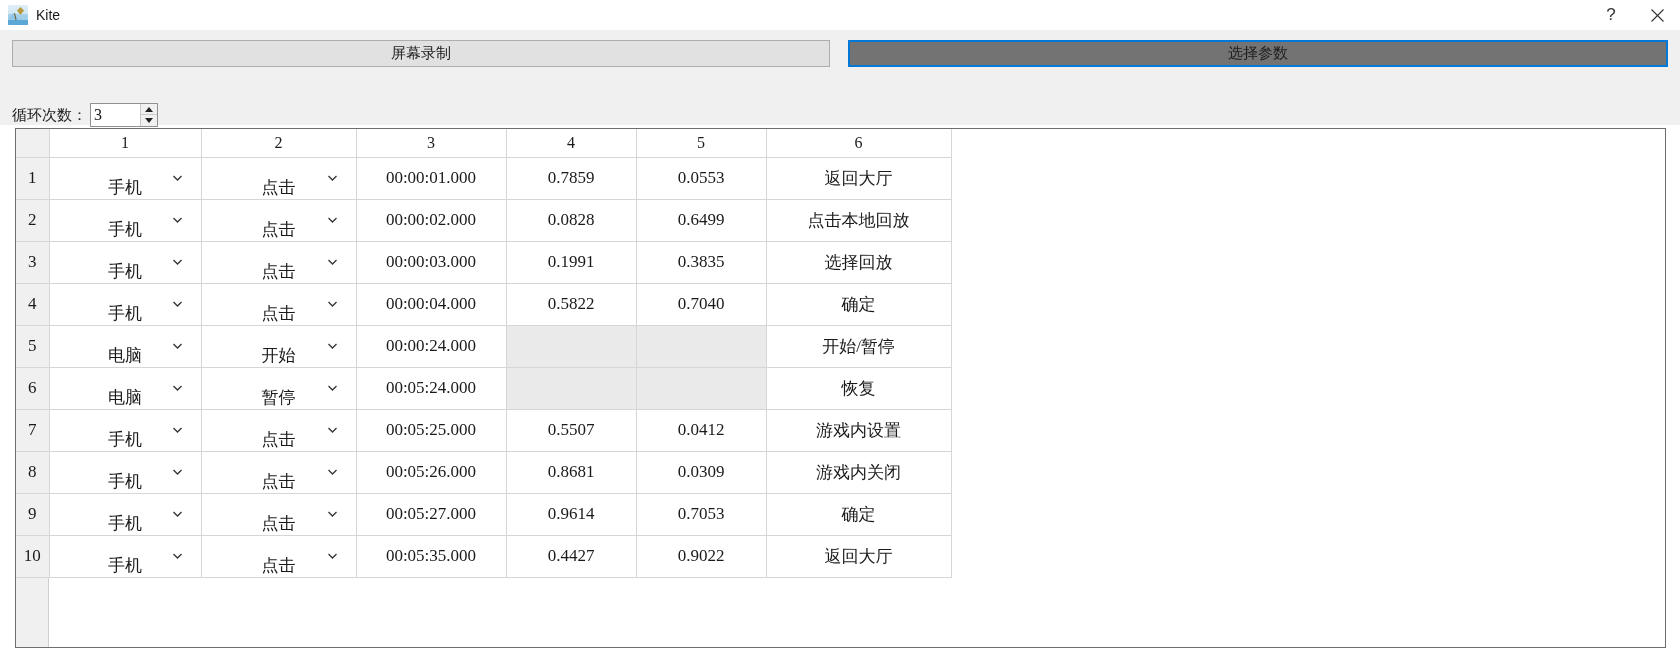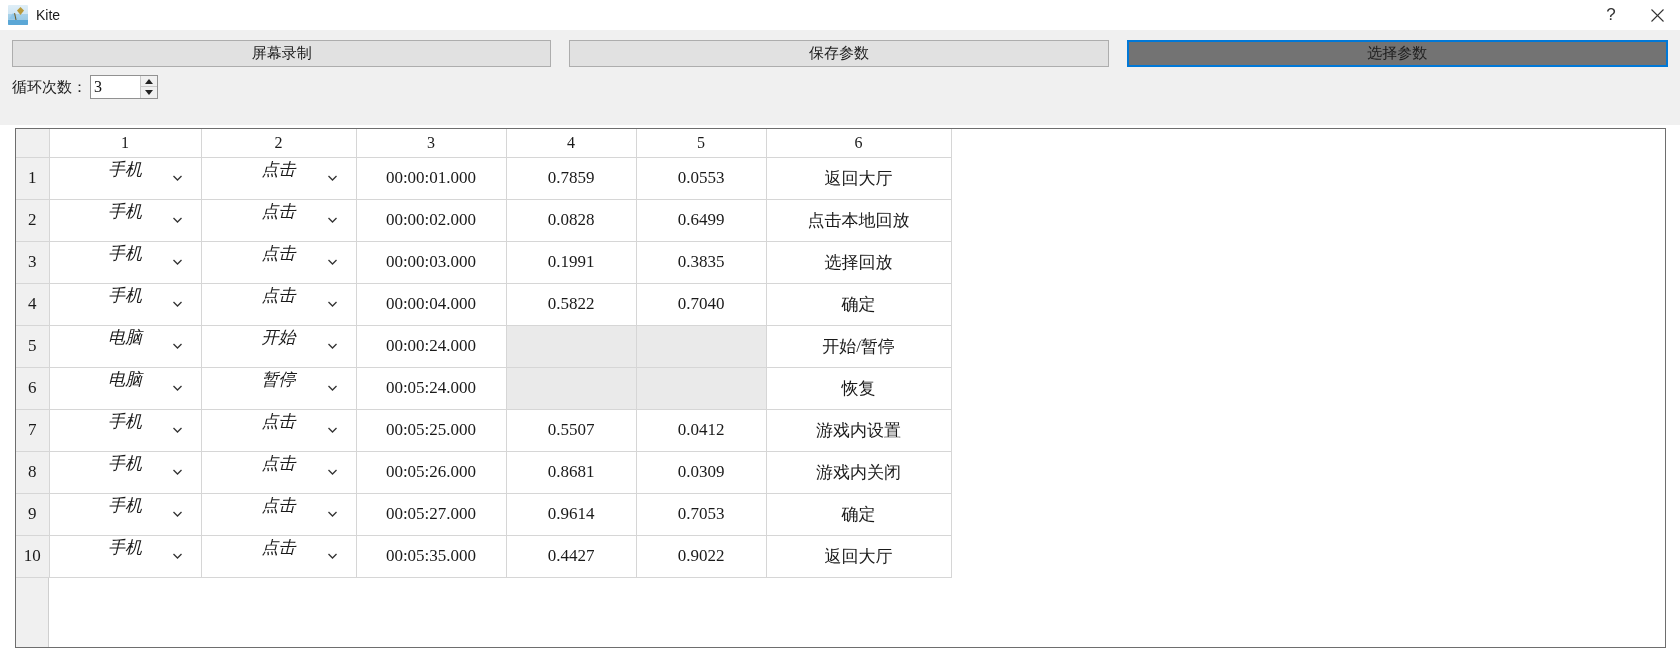--- a/index.html
+++ b/index.html
@@ -98,20 +98,21 @@
   }
   .tbtn.focused {
     border: 2px solid #0078d7;
     background: #737373;
   }
 
   .spin-row {
     display: flex;
     align-items: center;
     padding: 8px 17px 0 12px;
+    margin-top: 28px;
   }
   .spin-label {
     font-size: 15px;
     color: #202020;
     font-family: "Liberation Serif", "DejaVu Serif", serif;
     margin-right: 3px;
     white-space: nowrap;
   }
   .spinner {
     display: flex;
@@ -199,26 +200,25 @@
   .rowhdr {
     font-size: 15px;
     color: #1a1a1a;
     text-align: center;
   }
   .cell-disabled {
     background: #eaeaea !important;
   }
   .combo {
     display: flex;
-    align-items: flex-start;
+    align-items: flex-end;
     justify-content: center;
     height: 100%;
     position: relative;
     padding: 0 1px;
-    font-style: italic;
   }
   .combo .txt { flex: 0 0 auto; }
   .combo .chev {
     position: absolute;
     right: 18px;
     top: 50%;
     transform: translateY(-50%);
     width: 11px; height: 11px;
   }
   .combo .chev svg { display:block; }
@@ -264,21 +264,20 @@
         <line x1="13.5" y1="1.5" x2="1.5" y2="13.5" stroke="#333" stroke-width="1.1"></line>
       </svg>
     </div>
   </div>
 </div>
 
 <div class="top-panel">
 
   <div class="btn-row">
     <div class="tbtn">屏幕录制</div>
-    <div class="tbtn">保存参数</div>
     <div class="tbtn focused">选择参数</div>
   </div>
 
   <div class="spin-row">
     <span class="spin-label">循环次数：</span>
     <div class="spinner">
       <input class="spin-input" type="text" value="3" style="">
       <div class="spin-btns">
         <div class="spin-up">
             <span class="arrow-up"></span>

